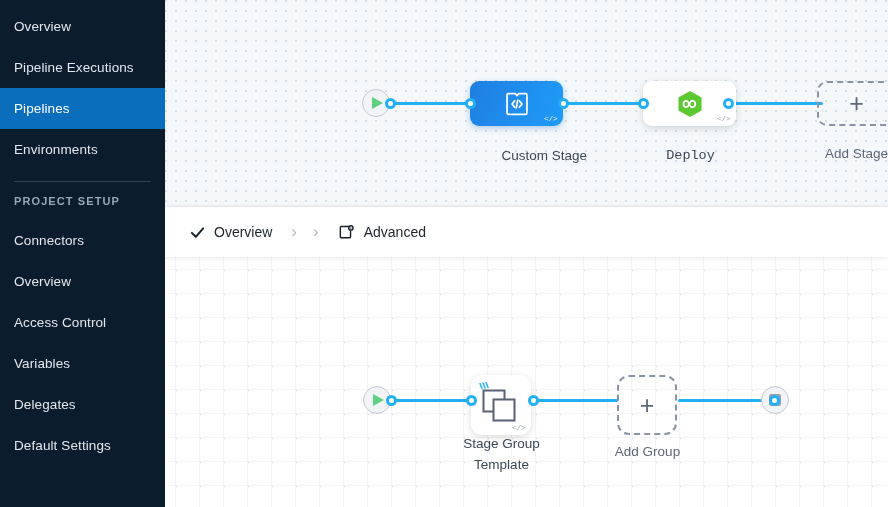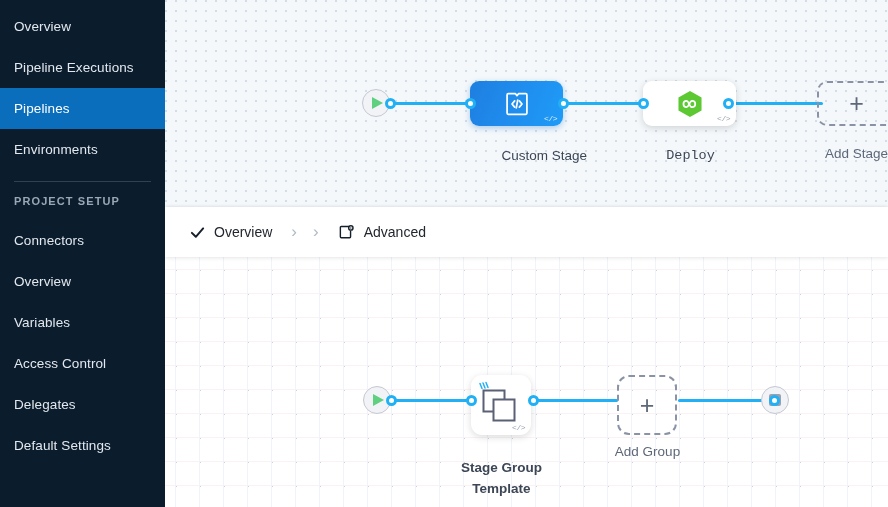--- a/index.html
+++ b/index.html
@@ -250,24 +250,24 @@
     <div class="nav-divider"></div>
     <div class="nav-section-label">PROJECT SETUP</div>
 
     <div class="nav-item">
         <span>Connectors</span>
       </div>
     <div class="nav-item">
         <span>Overview</span>
       </div>
     <div class="nav-item">
+        <span>Access Control</span>
+      </div>
+    <div class="nav-item">
         <span>Variables</span>
-      </div>
-    <div class="nav-item">
-        <span>Access Control</span>
       </div>
     <div class="nav-item">
         <span>Delegates</span>
       </div>
     <div class="nav-item">
         <span>Default Settings</span>
       </div>
   </nav>
 
   <div class="main">
@@ -349,21 +349,21 @@
       <div class="sgt-box" style="left:306px; top:118px;">
         <svg width="60" height="60" viewBox="0 0 60 60">
           <path d="M9 8.5 L11 13.5 M12 8 L14 13 M15 7.5 L17 12.5" stroke="#21b0f5" stroke-width="1.5" stroke-linecap="round" fill="none"></path>
           <rect x="12.5" y="15.5" width="21" height="21" fill="#ffffff" stroke="#5a6174" stroke-width="2"></rect>
           <rect x="22.5" y="24.5" width="21" height="21" fill="#ffffff" stroke="#5a6174" stroke-width="2"></rect>
         </svg>
         <span class="code-badge dark" style="position:absolute;right:6px;bottom:3px;">&lt;/&gt;</span>
       </div>
       <div class="port" style="left:301px; top:138px;"></div>
       <div class="port" style="left:363px; top:138px;"></div>
-      <div class="node-label" style="left:266px; top:200px; width:141px;font-weight:bold;">Stage Group
+      <div class="node-label" style="left:266px; top:176px; width:141px;">Stage Group
 Template</div>
 
       <div class="add-box sq" style="left:452px; top:118px;">
         <span>+</span>
       </div>
       <div class="node-label" style="left:412px; top:184px; width:141px; color:#5e6878;">Add Group</div>
 
       <div class="terminal" style="left:596px; top:129px;">
         <span class="stop-sq"></span>
       </div>

